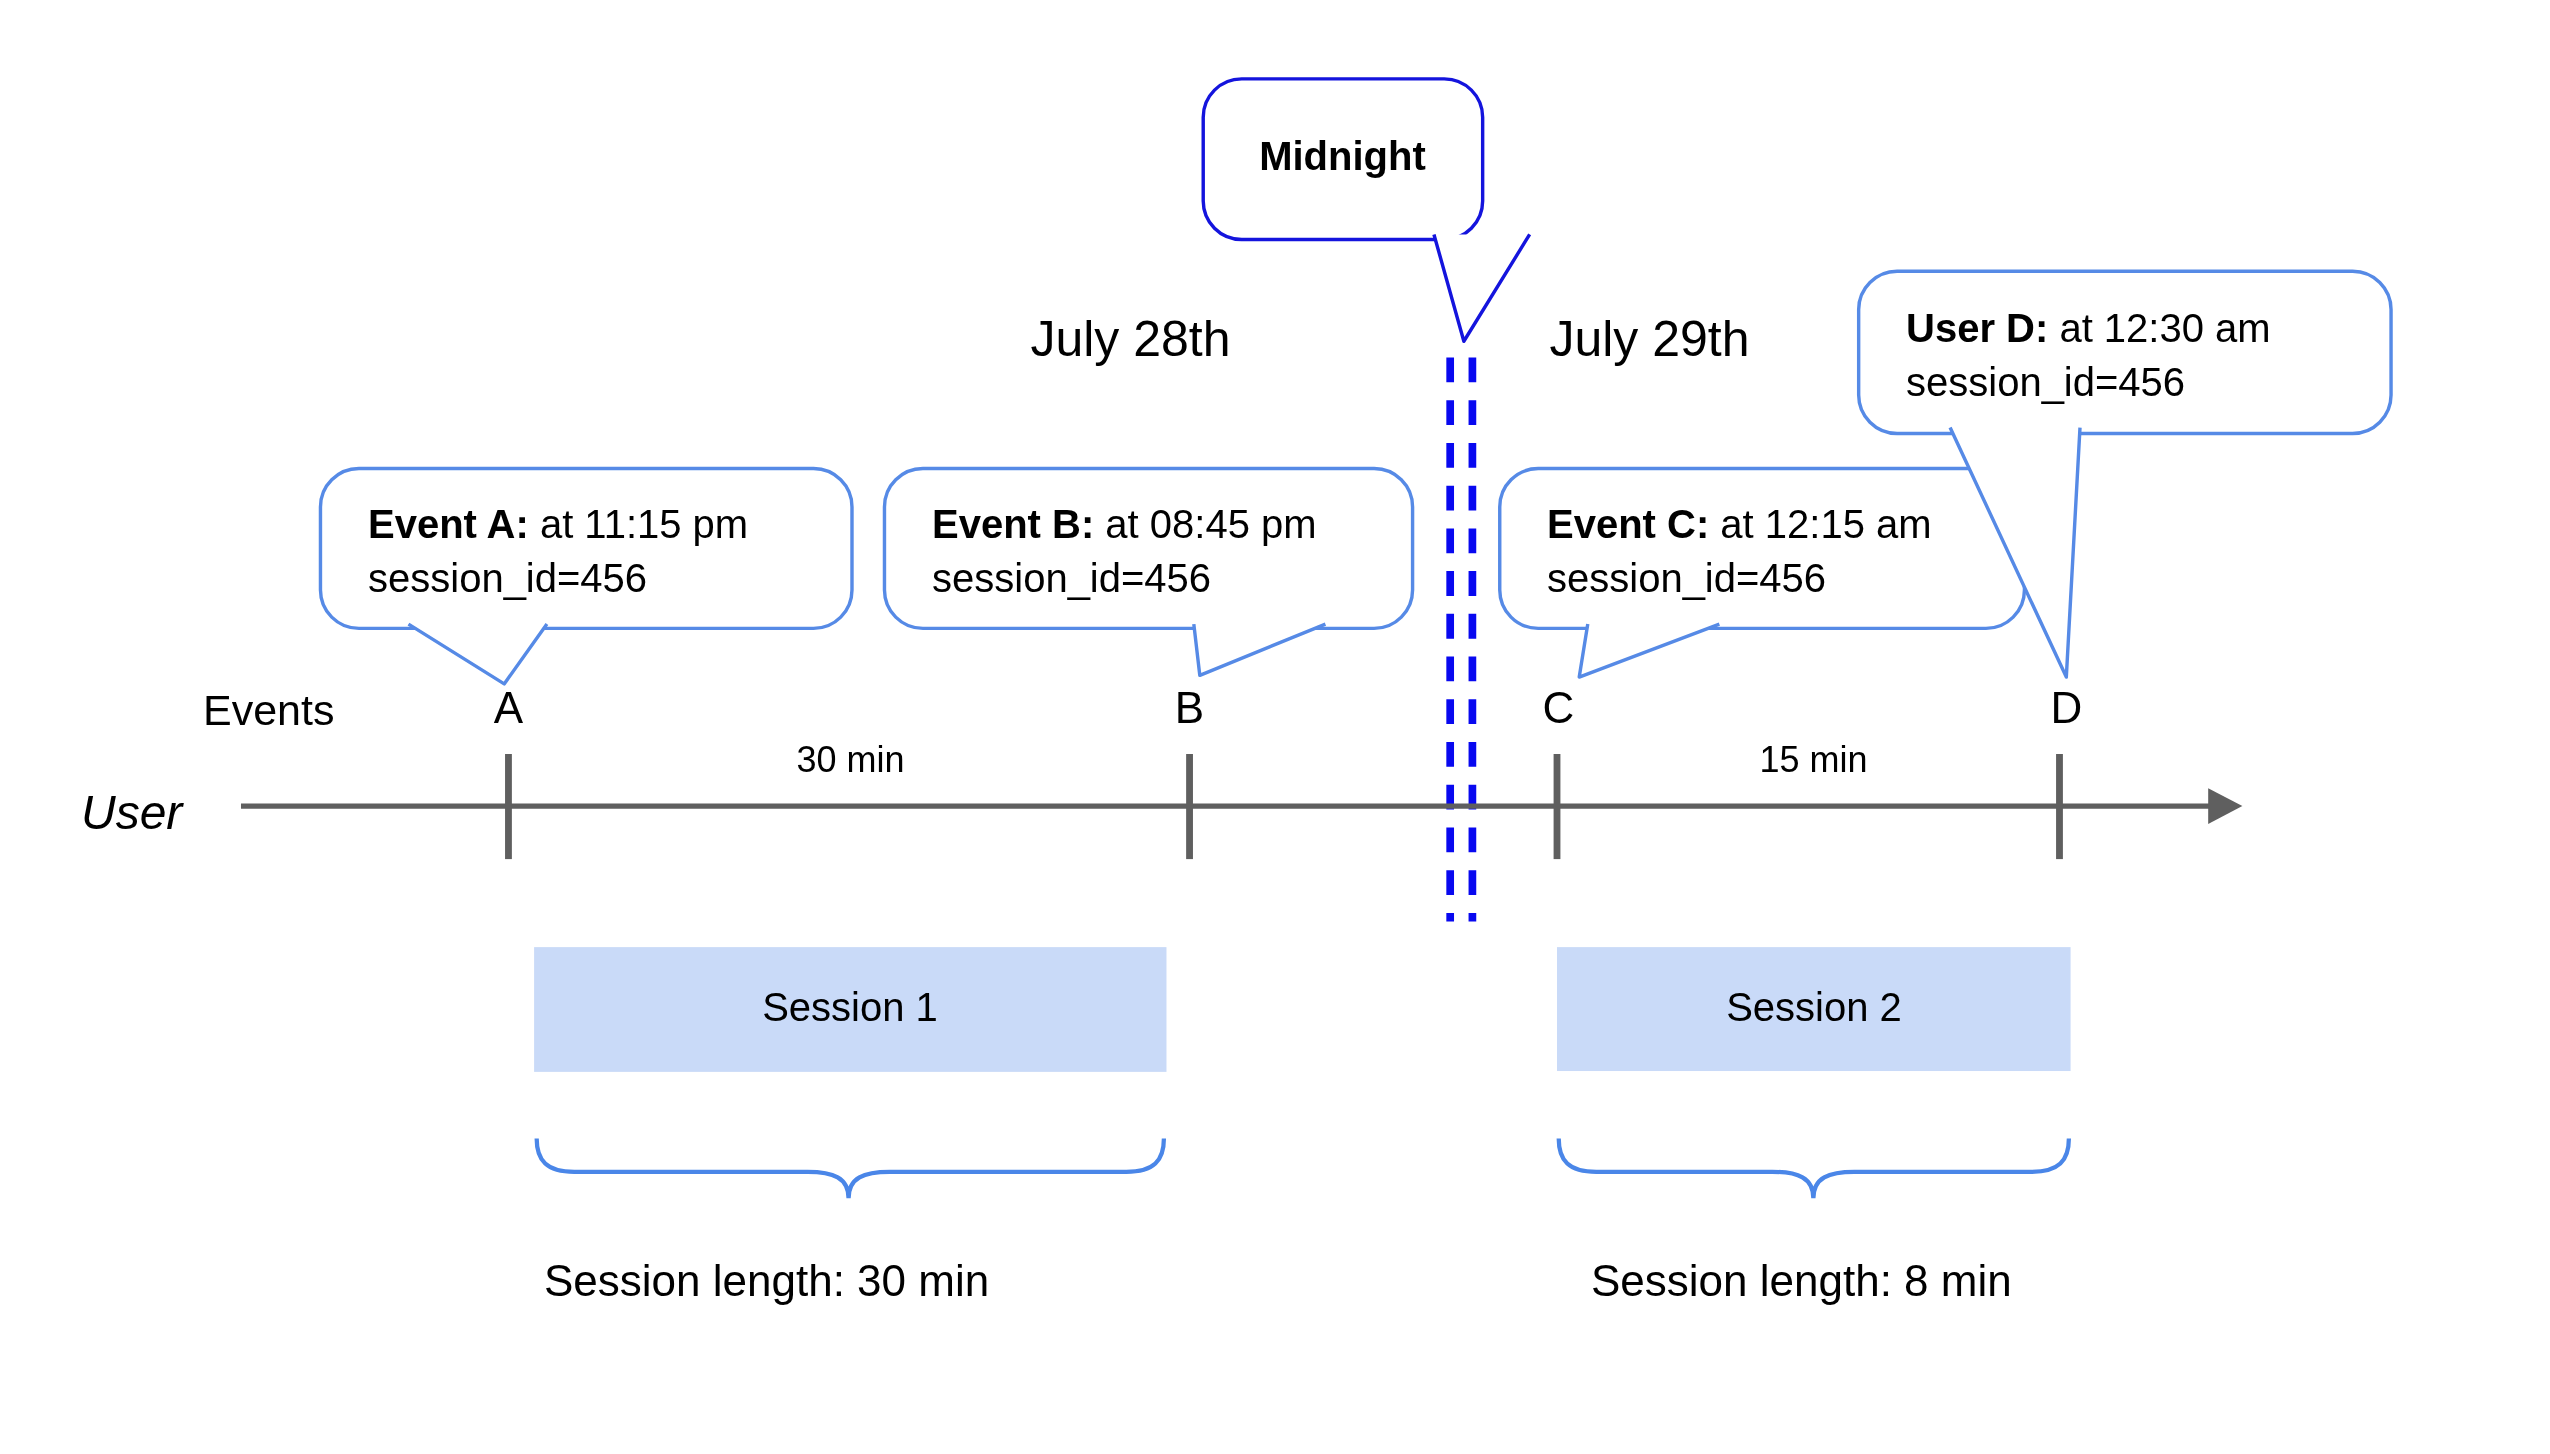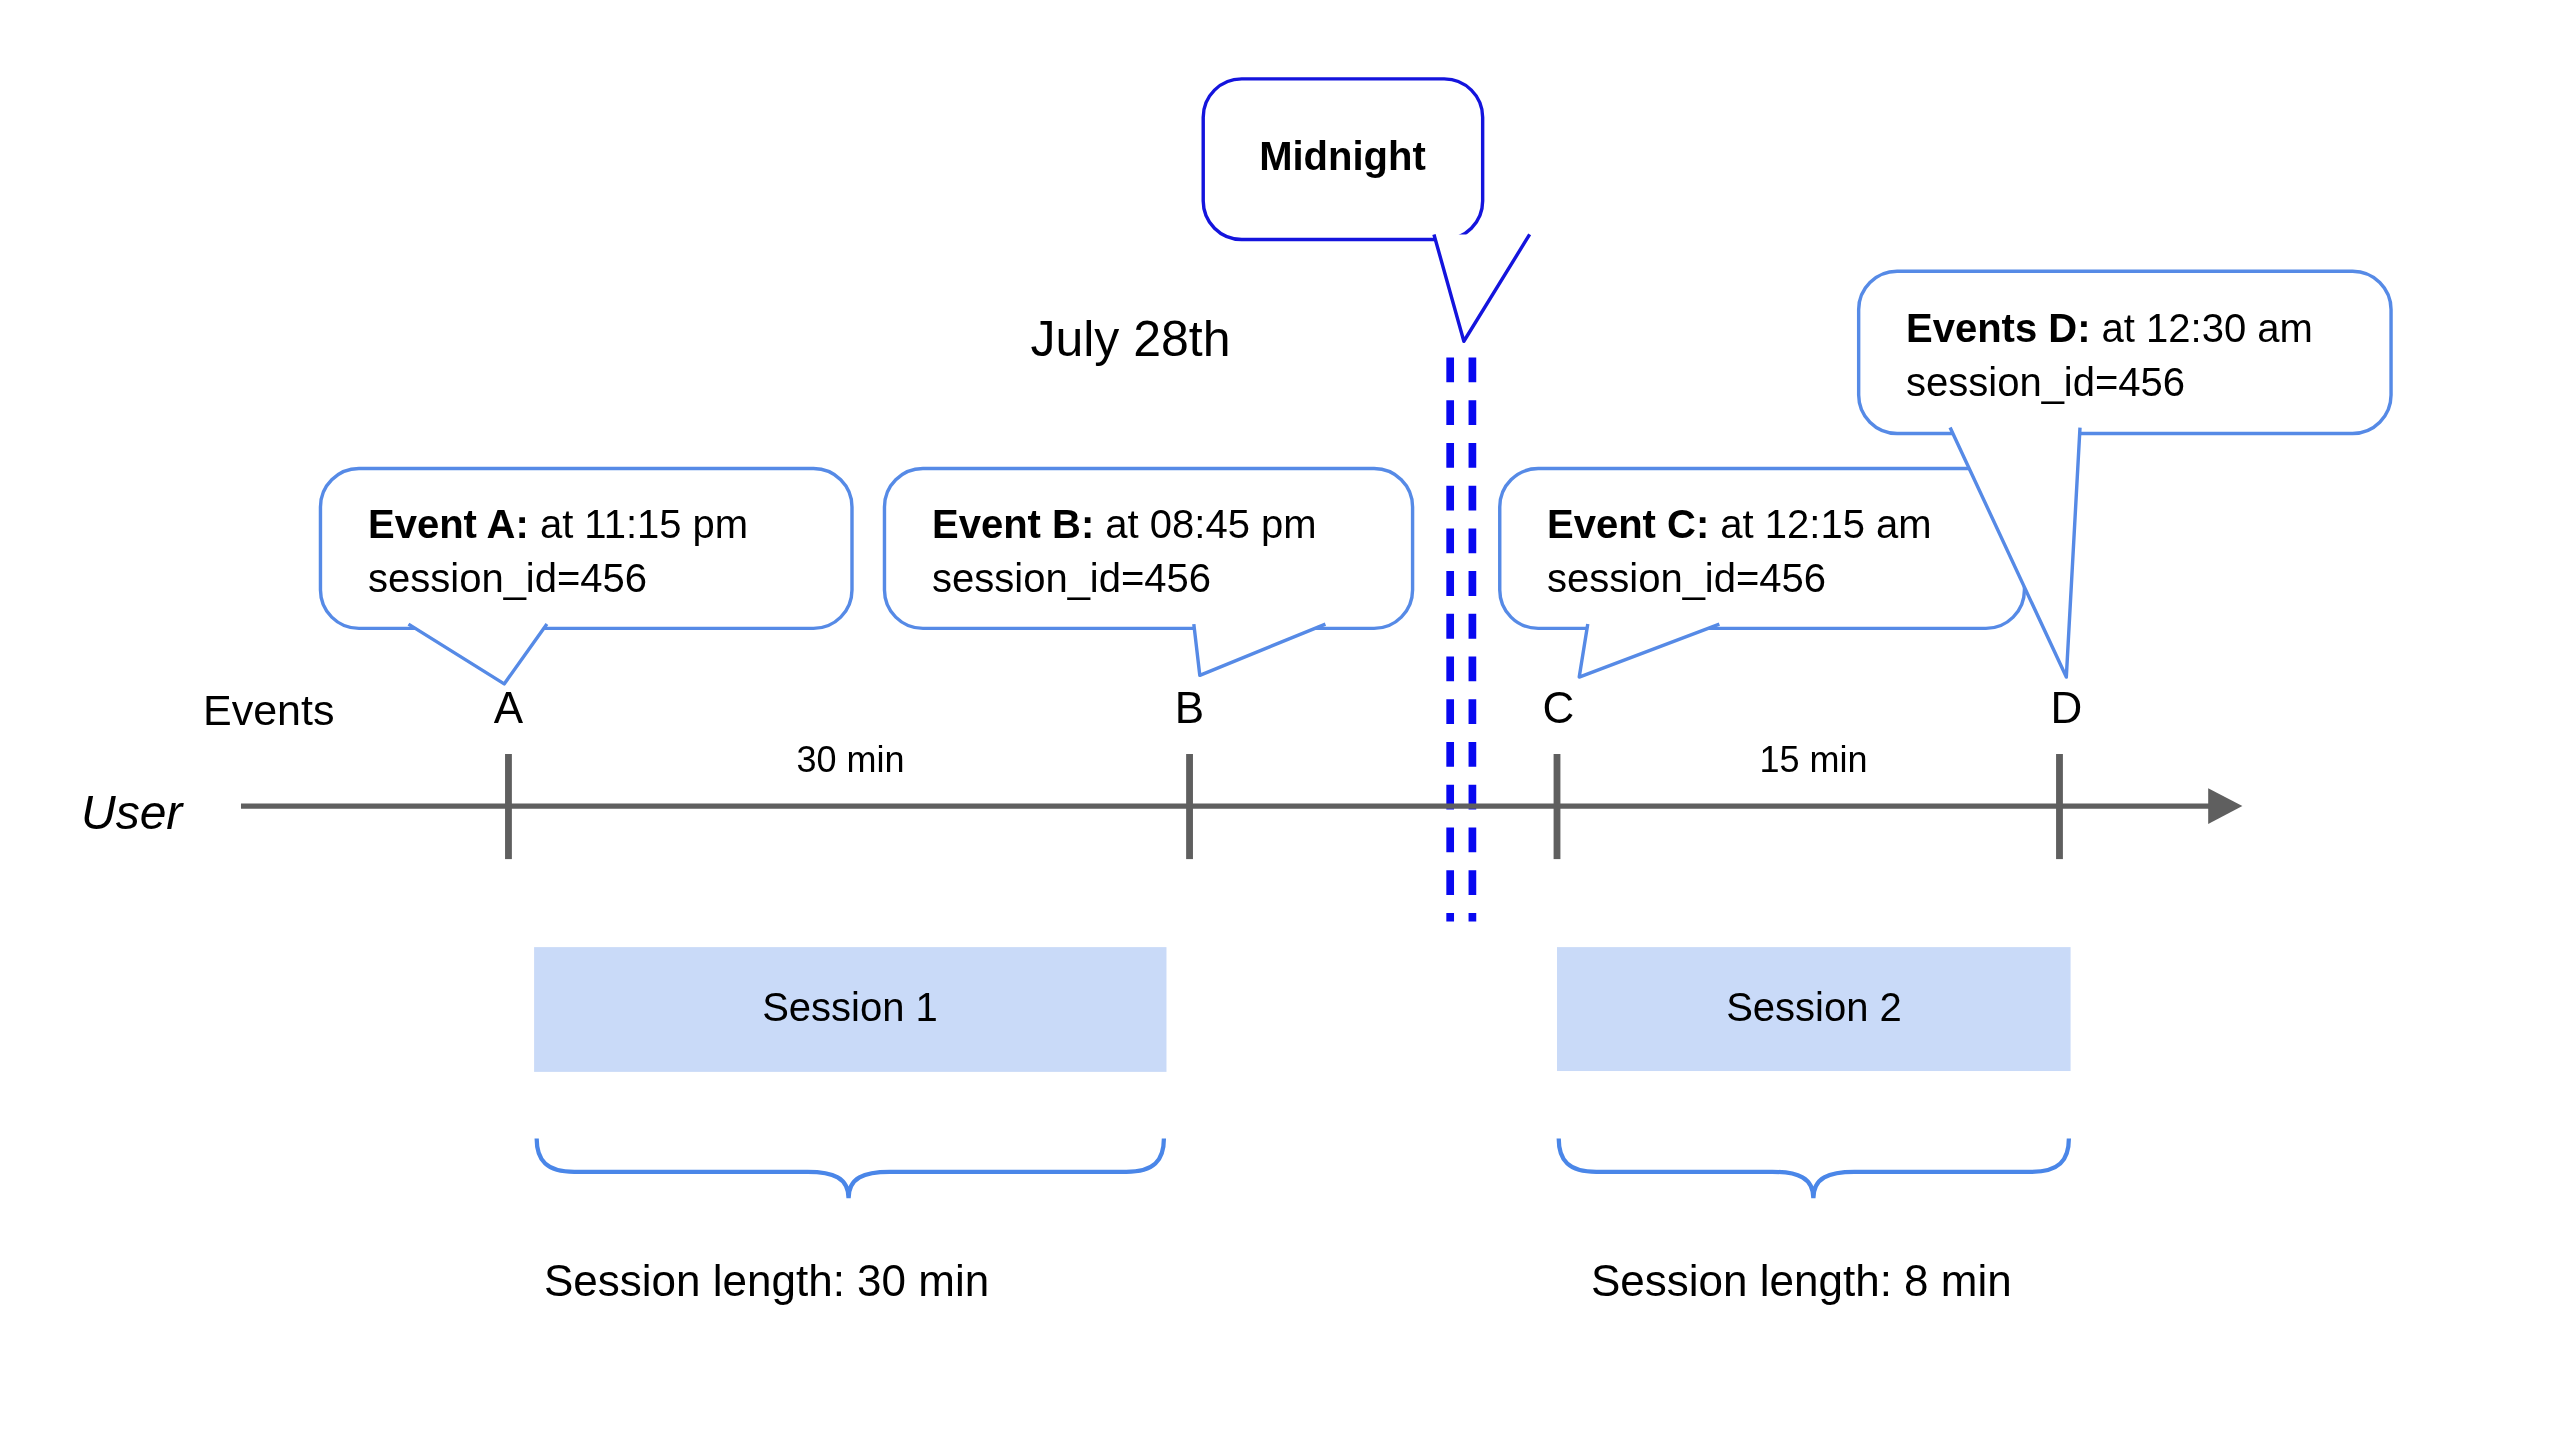--- a/index.html
+++ b/index.html
@@ -64,38 +64,39 @@
 
     <path d="M628,1332 C628,1358 640,1371 672,1371 L945,1371 C975,1371 993,1378 993,1402
              C993,1378 1011,1371 1041,1371 L1318,1371 C1350,1371 1362,1358 1362,1332" fill="none" stroke-width="5" stroke="#4a86e8"></path>
     <path d="M1824,1332 C1824,1358 1836,1371 1868,1371 L2074,1371 C2104,1371 2122,1378 2122,1402
              C2122,1378 2140,1371 2170,1371 L2377,1371 C2409,1371 2421,1358 2421,1332" fill="none" stroke-width="5" stroke="#4a86e8"></path>
   </svg>
 
   <div class="t midnight-label center" style="left:1203px;top:131px;width:279px;">Midnight</div>
 
   <div class="t date-label center" style="left:968px;top:309px;width:325px;">July 28th</div>
+  <div class="t date-label center" style="left:1487px;top:309px;width:325px;">July 29th</div>
 
   <div class="t bubble-text" style="left:368px;top:497px;">
     <div><b>Event A:</b><span> at 11:15 pm</span></div>
     <div>session_id=456</div>
   </div>
 
   <div class="t bubble-text" style="left:932px;top:497px;">
     <div><b>Event B:</b><span> at 08:45 pm</span></div>
     <div>session_id=456</div>
   </div>
 
   <div class="t bubble-text" style="left:1547px;top:497px;">
     <div><b>Event C:</b><span> at 12:15 am</span></div>
     <div>session_id=456</div>
   </div>
 
   <div class="t bubble-text" style="left:1906px;top:301px;">
-    <div><b>Events D:</b><span> at 12:30 am</span></div>
+    <div><b>User D:</b><span> at 12:30 am</span></div>
     <div>session_id=456</div>
   </div>
 
   <div class="t axis-label" style="left:203px;top:685px;">Events</div>
   <div class="t letter" style="left:466px;top:682px;">A</div>
   <div class="t letter" style="left:1147px;top:682px;">B</div>
   <div class="t letter" style="left:1516px;top:682px;">C</div>
   <div class="t letter" style="left:2024px;top:682px;">D</div>
 
   <div class="t user-label" style="left:81px;top:785px;">User</div>

